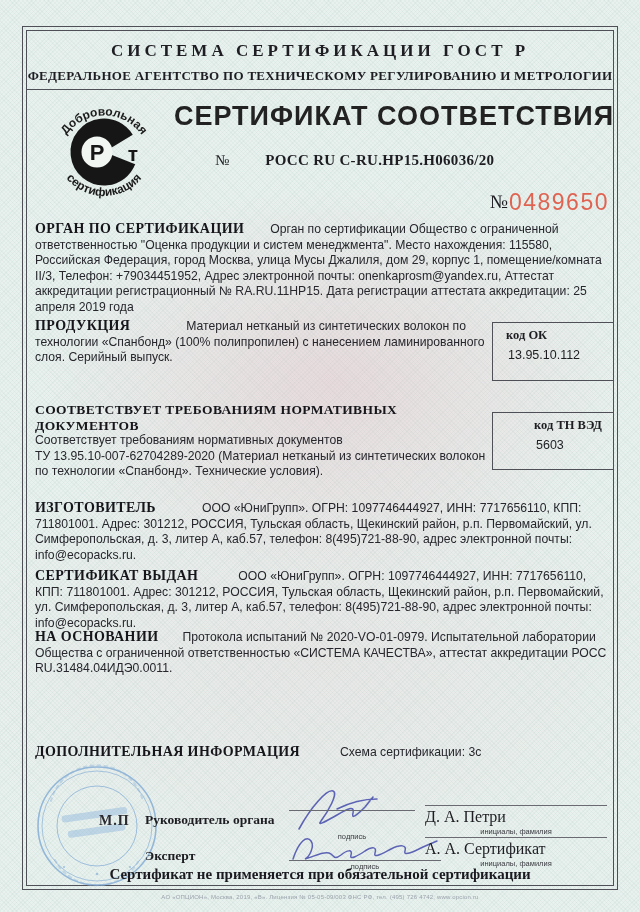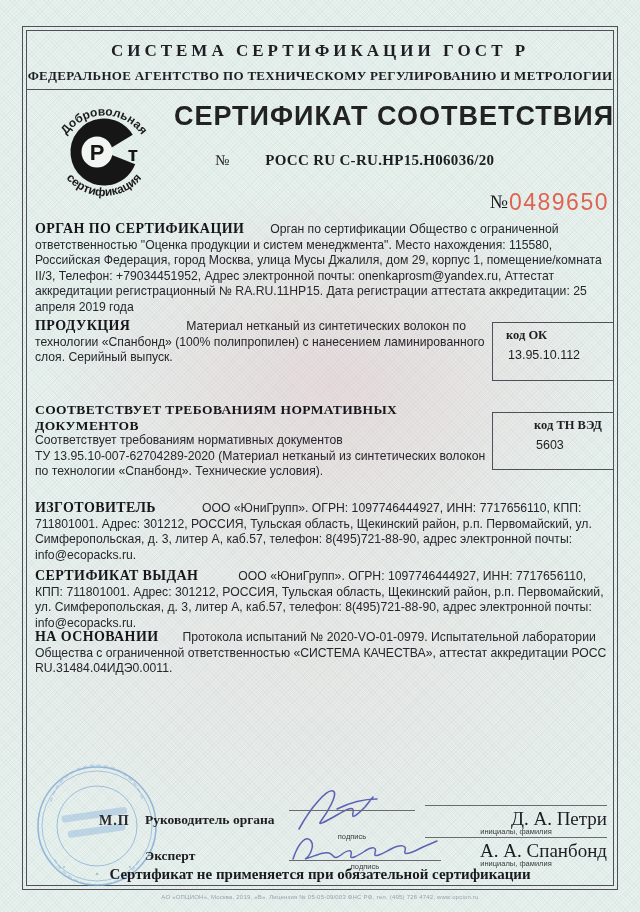--- a/index.html
+++ b/index.html
@@ -49,21 +49,21 @@
   .codebox .cl{font-family:"Liberation Serif",serif;font-weight:bold;font-size:12.5px;}
   .codebox .cv{font-size:12.5px;margin-top:5px;padding-left:2px;}
 
   .mp{position:absolute;left:72px;top:782px;font-family:"Liberation Serif",serif;
     font-size:14px;font-weight:bold;letter-spacing:1px;color:#2a2a30;}
   .stamp{position:absolute;left:-10px;top:714px;opacity:.85;pointer-events:none;}
 
   .role{position:absolute;left:118px;font-family:"Liberation Serif",serif;font-weight:bold;font-size:13.5px;}
   .sigline{position:absolute;border-bottom:1px solid #6a6a72;}
   .cap{position:absolute;font-size:7.5px;color:#3a3a40;text-align:center;}
-  .pname{position:absolute;font-family:"Liberation Serif",serif;font-size:19px;text-align:right;}
+  .pname{position:absolute;font-family:"Liberation Serif",serif;font-size:16px;text-align:left;}
   .sigart{position:absolute;}
 
   .notice{position:absolute;top:835px;left:0;right:0;text-align:center;
     font-family:"Liberation Serif",serif;font-weight:bold;font-size:15px;color:#1a1a20;}
   .printinfo{position:absolute;top:894px;left:0;right:0;text-align:center;
     font-size:6px;letter-spacing:.2px;color:#9aa2ac;}
 </style>
 </head>
 <body>
 
@@ -133,20 +133,23 @@
       </p>
 
       <p class="para" style="top:537px;left:8px;right:6px;">
         <span class="h" style="margin-right:40px;">СЕРТИФИКАТ ВЫДАН</span><span>ООО «ЮниГрупп». ОГРН: 1097746444927, ИНН: 7717656110, КПП: 711801001. Адрес: 301212, РОССИЯ, Тульская область, Щекинский район, р.п. Первомайский, ул. Симферопольская, д. 3, литер А, каб.57, телефон: 8(495)721-88-90, адрес электронной почты: info@ecopacks.ru.</span>
       </p>
 
       <p class="para" style="top:598px;left:8px;right:6px;">
         <span class="h" style="margin-right:24px;">НА ОСНОВАНИИ</span><span>Протокола испытаний № 2020-VO-01-0979. Испытательной лаборатории Общества с ограниченной ответственностью «СИСТЕМА КАЧЕСТВА», аттестат аккредитации РОСС RU.31484.04ИДЭ0.0011.</span>
       </p>
 
+      <p class="para" style="top:713px;left:8px;right:6px;">
+        <span class="h" style="margin-right:40px;">ДОПОЛНИТЕЛЬНАЯ ИНФОРМАЦИЯ</span><span>Схема сертификации: 3с</span>
+      </p>
 
       <div class="stamp">
         <svg width="164" height="164" viewBox="0 0 164 164">
           <circle cx="80" cy="81" r="59" fill="none" stroke="#86aed6" stroke-width="1.6"></circle>
           <circle cx="80" cy="81" r="55" fill="none" stroke="#86aed6" stroke-width="0.8"></circle>
           <circle cx="80" cy="81" r="40" fill="none" stroke="#86aed6" stroke-width="0.9"></circle>
           <g opacity="0.55" transform="rotate(-8 80 81)">
             <rect x="46" y="66" width="66" height="7" rx="3" fill="#8fb6dc"></rect>
             <rect x="50" y="82" width="58" height="7" rx="3" fill="#8fb6dc"></rect>
           </g>
@@ -176,21 +179,21 @@
       <div class="cap" style="left:398px;top:796px;width:182px;">инициалы, фамилия</div>
 
       <div class="role" style="top:817px;">Эксперт</div>
       <div class="sigart" style="left:262px;top:800px;">
         <svg width="155" height="34" viewBox="0 0 155 34">
           <path d="M4,28 C10,10 18,4 22,10 C26,16 20,26 16,28 C24,26 34,20 40,22 C46,24 44,30 52,24 C58,19 64,18 62,24 C60,30 70,24 76,20 C84,15 88,16 86,22 C84,28 94,22 102,18 C112,13 118,14 116,20 C114,26 126,20 134,16 L148,10" fill="none" stroke="#5d63b4" stroke-width="1.5" stroke-linecap="round"></path>
         </svg>
       </div>
       <div class="sigline" style="left:262px;top:829px;width:152px;"></div>
       <div class="cap" style="left:262px;top:831px;width:152px;">подпись</div>
-      <div class="pname" style="left:398px;top:809px;width:182px;">А. А. Спанбонд</div>
+      <div class="pname" style="left:398px;top:809px;width:182px;">А. А. Сертификат</div>
       <div class="sigline" style="left:398px;top:806px;width:182px;"></div>
       <div class="cap" style="left:398px;top:828px;width:182px;">инициалы, фамилия</div>
 
       <div class="notice">Сертификат не применяется при обязательной сертификации</div>
     </div>
   </div>
 </div>
 
 <div class="printinfo">АО «ОПЦИОН», Москва, 2019, «В». Лицензия № 05-05-09/003 ФНС РФ, тел. (495) 726 4742, www.opcion.ru</div>
 

